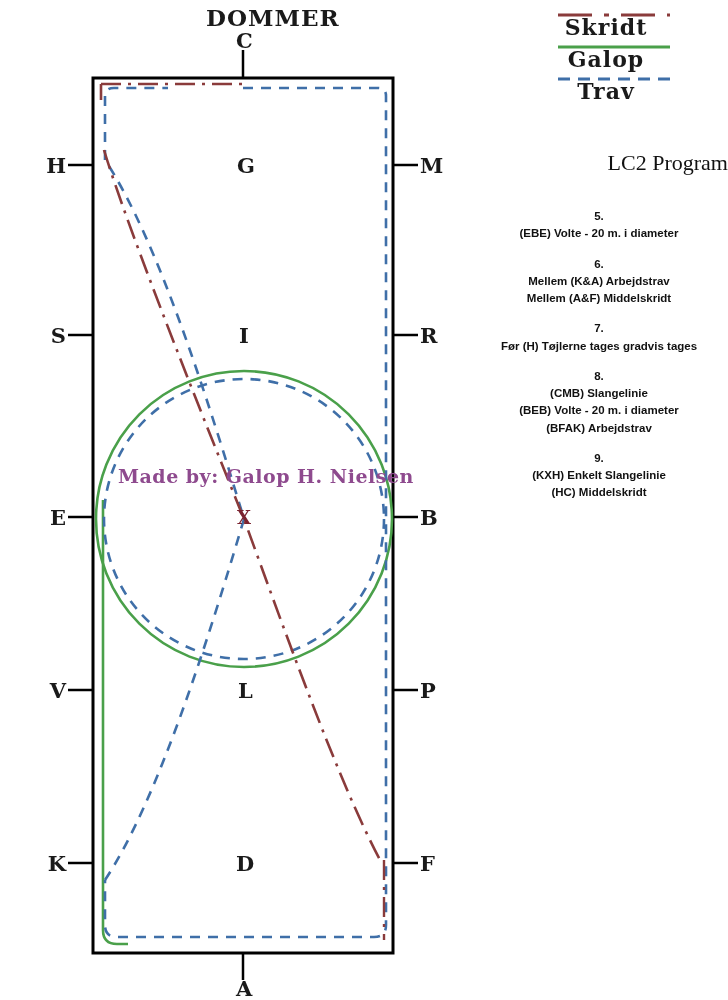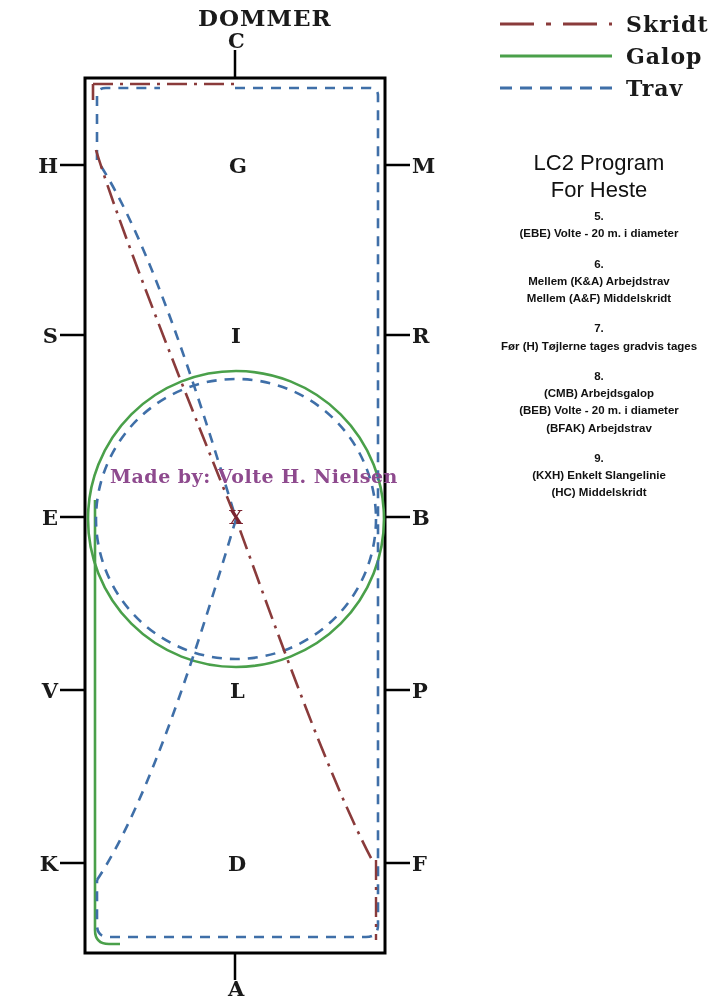--- a/index.html
+++ b/index.html
@@ -4,21 +4,21 @@
 <style>
   html,body{margin:0;padding:0;background:#ffffff;}
   body{
     width:728px;height:1000px;position:relative;overflow:hidden;
     font-family:"Liberation Sans", sans-serif;
     color:#111;
   }
   .page{position:absolute;inset:0;}
 
   
-  .arena-wrap{position:absolute;left:0;top:0;width:470px;height:870px;}
+  .arena-wrap{position:absolute;left:8px;top:0;width:470px;height:870px;}
   .arena-svg{position:absolute;left:0;top:0;}
 
   
   .lbl{
     position:absolute;
     font-family:"DejaVu Serif", serif;
     font-weight:700;
     color:#1a1a1a;
     white-space:nowrap;
     line-height:1;
@@ -37,37 +37,37 @@
     color:#8e4a8e;
     white-space:nowrap;
     letter-spacing:.5px;
   }
 
   
   .right{position:absolute;left:470px;top:0;width:258px;height:1000px;}
 
   .legend{position:absolute;left:0;top:8px;width:258px;}
   .legend-row{
-    display:flex;align-items:center;height:32px;
+    display:flex;align-items:center;height:32px;flex-direction:column;
   }
   .legend-swatch{width:112px;height:14px;position:relative;margin-left:30px;}
   .legend-swatch svg{position:absolute;left:0;top:0;}
   .legend-text{
     font-family:"DejaVu Serif", serif;
     font-size:22px;
     font-weight:700;
     color:#1a1a1a;
     margin-left:14px;
     letter-spacing:1px;
   }
 
   .prog-title{
     position:absolute;left:0;top:150px;width:258px;
-    text-align:center;
-    font-family:Liberation Sans, sans-serif;
+    text-align:right;
+    font-family:Liberation Serif, serif;
     font-size:22px;
     font-weight:400;
     color:#111;
     line-height:1.22;
   }
   .prog-list{
     position:absolute;left:0;top:208px;width:258px;
     text-align:center;
     font-family:"Liberation Sans", sans-serif;
     font-size:11.5px;
@@ -143,21 +143,21 @@
     <div class="lbl lbl-wall" style="left:412px;top:507px;">B</div>
     <div class="lbl lbl-wall" style="left:412px;top:680px;">P</div>
     <div class="lbl lbl-wall" style="left:412px;top:853px;">F</div>
 
     <div class="lbl lbl-center" style="left:229px;top:155px;">G</div>
     <div class="lbl lbl-center" style="left:231px;top:325px;">I</div>
     <div class="lbl lbl-x" style="left:229px;top:509px;">X</div>
     <div class="lbl lbl-center" style="left:230px;top:680px;">L</div>
     <div class="lbl lbl-center" style="left:228px;top:853px;">D</div>
 
-    <div class="signature" style="left:110px;top:465px;">Made by: Volte H. Nielsen</div>
+    <div class="signature" style="left:110px;top:465px;">Made by: Galop H. Nielsen</div>
   </div>
 
   <div class="right">
 
     <div class="legend">
 
       <div class="legend-row">
         <span class="legend-swatch">
           <svg width="112" height="14" viewBox="0 0 112 14">
             <line x1="0" y1="7" x2="112" y2="7" stroke="#8a3b3b" stroke-width="3" stroke-dasharray="34 12 5 12"></line>
@@ -180,21 +180,20 @@
           <svg width="112" height="14" viewBox="0 0 112 14">
             <line x1="0" y1="7" x2="112" y2="7" stroke="#3f6fa8" stroke-width="3" stroke-dasharray="12 8"></line>
           </svg>
         </span>
         <span class="legend-text">Trav</span>
       </div>
     </div>
 
     <div class="prog-title">
       <div>LC2 Program</div>
-      <div>For Heste</div>
     </div>
 
     <div class="prog-list">
 
       <div class="prog-item">
         <span class="prog-num">5.</span>
         <span class="prog-line">(EBE) Volte - 20 m. i diameter</span>
       </div>
 
       <div class="prog-item">
@@ -203,21 +202,21 @@
         <span class="prog-line">Mellem (A&amp;F) Middelskridt</span>
       </div>
 
       <div class="prog-item">
         <span class="prog-num">7.</span>
         <span class="prog-line">Før (H) Tøjlerne tages gradvis tages</span>
       </div>
 
       <div class="prog-item">
         <span class="prog-num">8.</span>
-        <span class="prog-line">(CMB) Arbejdsgalop</span>
+        <span class="prog-line">(CMB) Slangelinie</span>
         <span class="prog-line">(BEB) Volte - 20 m. i diameter</span>
         <span class="prog-line">(BFAK) Arbejdstrav</span>
       </div>
 
       <div class="prog-item">
         <span class="prog-num">9.</span>
         <span class="prog-line">(KXH) Enkelt Slangelinie</span>
         <span class="prog-line">(HC) Middelskridt</span>
       </div>
     </div>

